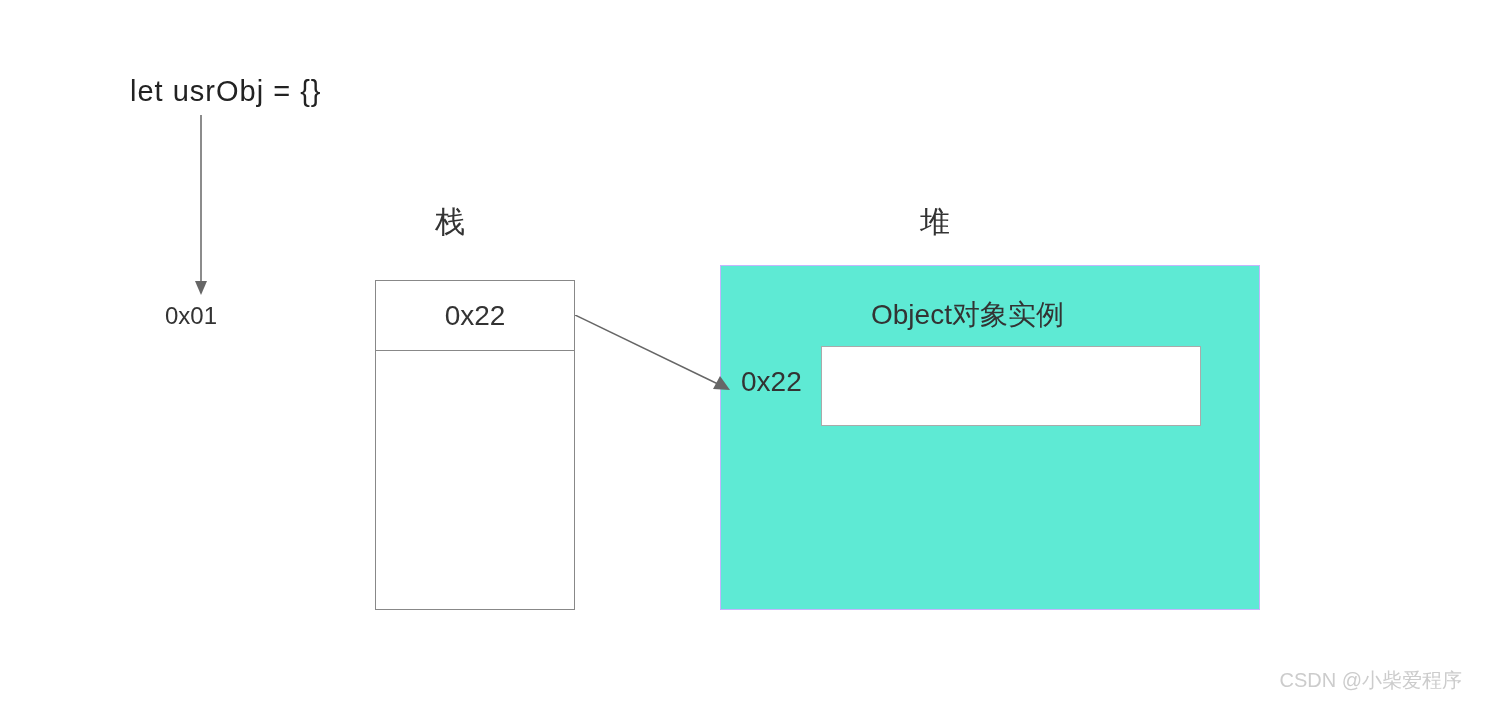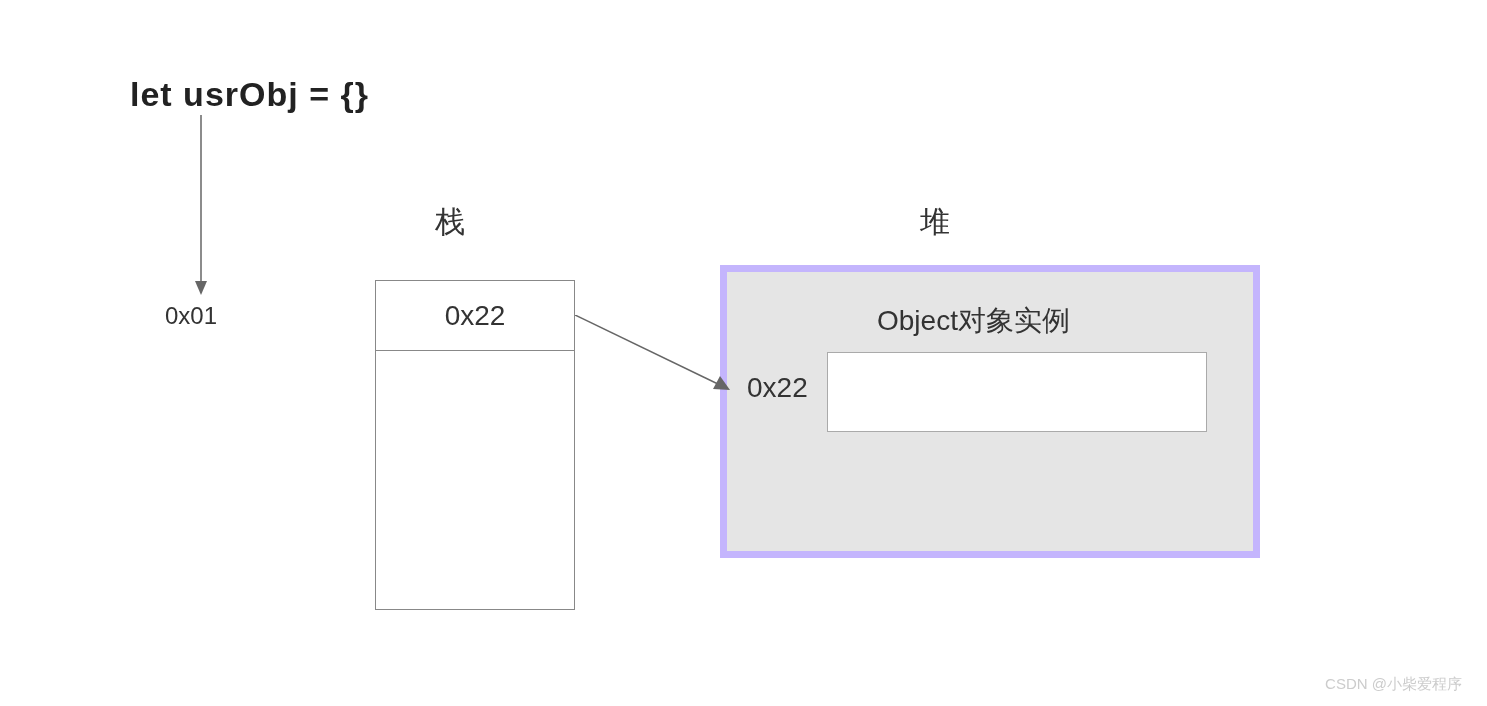--- a/index.html
+++ b/index.html
@@ -11,24 +11,23 @@
       width: 1487px;
       height: 706px;
       background: #ffffff;
       font-family: Arial, "Microsoft YaHei", sans-serif;
       position: relative;
     }
     .code-line {
       position: absolute;
       top: 75px;
       left: 130px;
-      font-size: 34px;
+      font-size: 29px;
       color: #222;
       letter-spacing: 1px;
-      font-weight: bold;
     }
     .arrow-down {
       position: absolute;
       top: 115px;
       left: 200px;
       width: 2px;
       height: 170px;
     }
     .arrow-down svg {
       position: absolute;
@@ -73,23 +72,23 @@
       top: 202px;
       left: 920px;
       font-size: 30px;
       color: #333;
     }
     .heap-box {
       position: absolute;
       top: 265px;
       left: 720px;
       width: 540px;
-      height: 293px;
-      border: 7px solid #c4b5fd;
-      background: #e5e5e5;
+      height: 345px;
+      border: 1px solid #c4b5fd;
+      background: #5eead4;
     }
     .heap-inner-label {
       position: absolute;
       top: 30px;
       left: 150px;
       font-size: 28px;
       color: #333;
     }
     .heap-addr {
       position: absolute;
@@ -110,21 +109,21 @@
     .arrow-diagonal {
       position: absolute;
       top: 315px;
       left: 575px;
       pointer-events: none;
     }
     .watermark {
       position: absolute;
       bottom: 12px;
       right: 25px;
-      font-size: 15px;
+      font-size: 20px;
       color: #cccccc;
       font-family: Arial, "Microsoft YaHei", sans-serif;
     }
   </style>
 </head>
 <body>
 
 <div class="code-line">let  usrObj =  {}</div>
 
 <div class="arrow-down">

